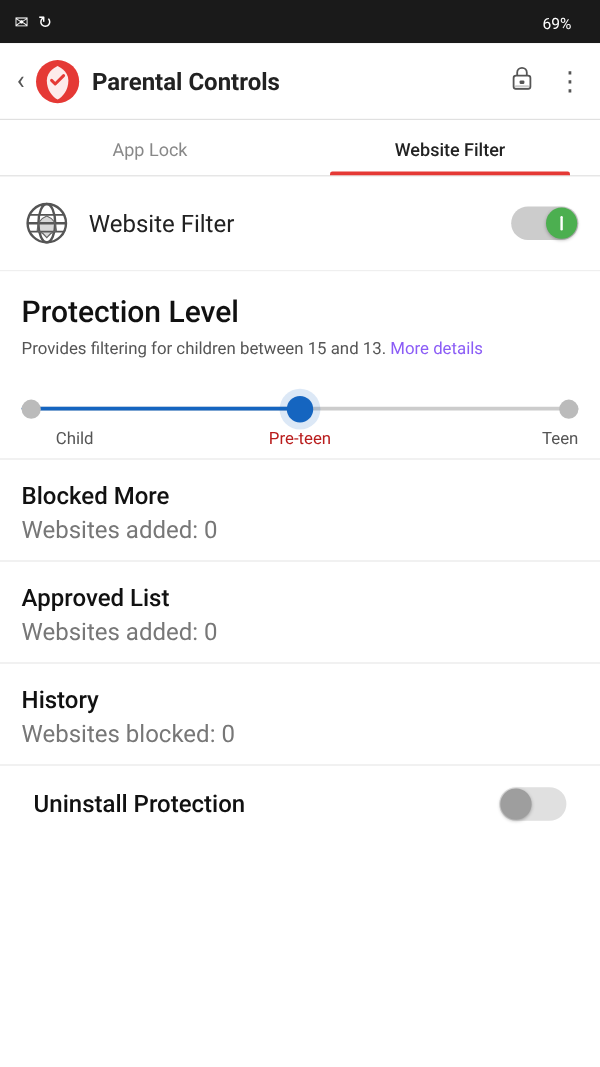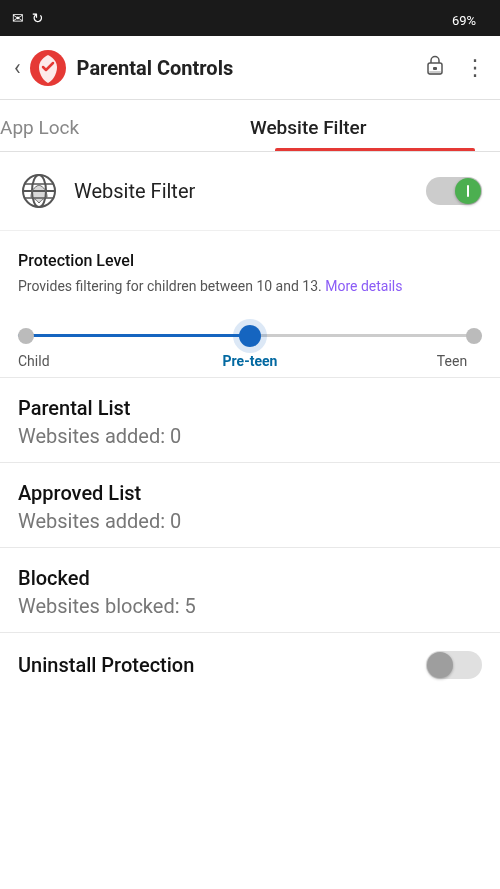--- a/index.html
+++ b/index.html
@@ -82,22 +82,23 @@
     }
 
     
     .tabs {
       display: flex;
       border-bottom: 1px solid #e0e0e0;
       background: #fff;
     }
     .tab {
       flex: 1;
+      text-align: center;
       padding: 16px 0 12px;
-      font-size: 19px;
+      font-size: 15px;
       color: #888;
       cursor: pointer;
       position: relative;
     }
     .tab.active {
       color: #222;
       font-weight: 500;
     }
     .tab.active::after {
       content: '';
@@ -168,21 +169,21 @@
       height: 12px;
       background: #fff;
       border-radius: 1px;
     }
 
     
     .section {
       padding: 20px 18px 10px;
     }
     .section-title {
-      font-size: 16px;
+      font-size: 25px;
       font-weight: 500;
       color: #111;
       margin-bottom: 6px;
     }
     .section-desc {
       font-size: 14px;
       color: #555;
       line-height: 1.5;
     }
     .section-desc a {
@@ -241,25 +242,25 @@
       display: flex;
       justify-content: space-between;
       margin-top: 8px;
     }
     .slider-label {
       font-size: 14px;
       color: #555;
       width: 60px;
       text-align: center;
     }
-    .slider-label:first-child { text-align: left; }
-    .slider-label:last-child { }
+    .slider-label:first-child { text-align: right; }
+    .slider-label:last-child { text-align: right; }
     .slider-label.active {
-      font-weight: 700;
-      color: #0369a1;
+      font-weight: 400;
+      color: #b91c1c;
     }
 
     
     .list-item {
       padding: 18px 18px 14px;
       border-top: 1px solid #e8e8e8;
     }
     .list-item-title {
       font-size: 20px;
       font-weight: 500;
@@ -269,21 +270,21 @@
     .list-item-sub {
       font-size: 20px;
       color: #777;
     }
 
     
     .toggle-row {
       display: flex;
       align-items: center;
       justify-content: space-between;
-      padding: 18px 18px 4px;
+      padding: 18px 28px 4px;
       border-top: 1px solid #e8e8e8;
     }
     .toggle-row-title {
       font-size: 20px;
       font-weight: 500;
       color: #111;
     }
 
     
     .toggle-off {
@@ -396,21 +397,21 @@
     <div class="toggle on">
       <div class="toggle-knob">
         <div class="toggle-knob-line"></div>
       </div>
     </div>
   </div>
 
   <div class="section">
     <div class="section-title">Protection Level</div>
     <div class="section-desc">
-      <span>Provides filtering for children between 10 and 13.</span>
+      <span>Provides filtering for children between 15 and 13.</span>
       <a>More details</a>
     </div>
   </div>
 
   <div class="slider-container">
     <div class="slider-track-wrapper">
       <div class="slider-track">
         <div class="slider-fill"></div>
       </div>
       <div class="slider-dots">
@@ -420,32 +421,32 @@
       </div>
     </div>
     <div class="slider-labels">
       <span class="slider-label">Child</span>
       <span class="slider-label active">Pre-teen</span>
       <span class="slider-label">Teen</span>
     </div>
   </div>
 
   <div class="list-item">
-    <div class="list-item-title">Parental List</div>
+    <div class="list-item-title">Blocked More</div>
     <div class="list-item-sub">Websites added: 0</div>
   </div>
 
   <div class="list-item">
     <div class="list-item-title">Approved List</div>
     <div class="list-item-sub">Websites added: 0</div>
   </div>
 
   <div class="list-item">
-    <div class="list-item-title">Blocked</div>
-    <div class="list-item-sub">Websites blocked: 5</div>
+    <div class="list-item-title">History</div>
+    <div class="list-item-sub">Websites blocked: 0</div>
   </div>
 
   <div class="toggle-row">
     <span class="toggle-row-title">Uninstall Protection</span>
     <div class="toggle-off">
       <div class="toggle-off-knob"></div>
     </div>
   </div>
 
 </div>

